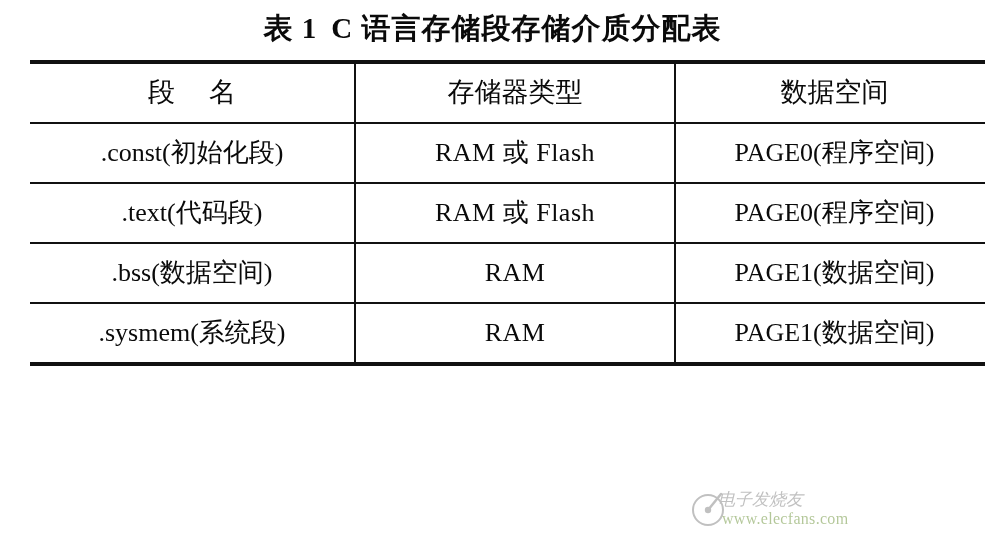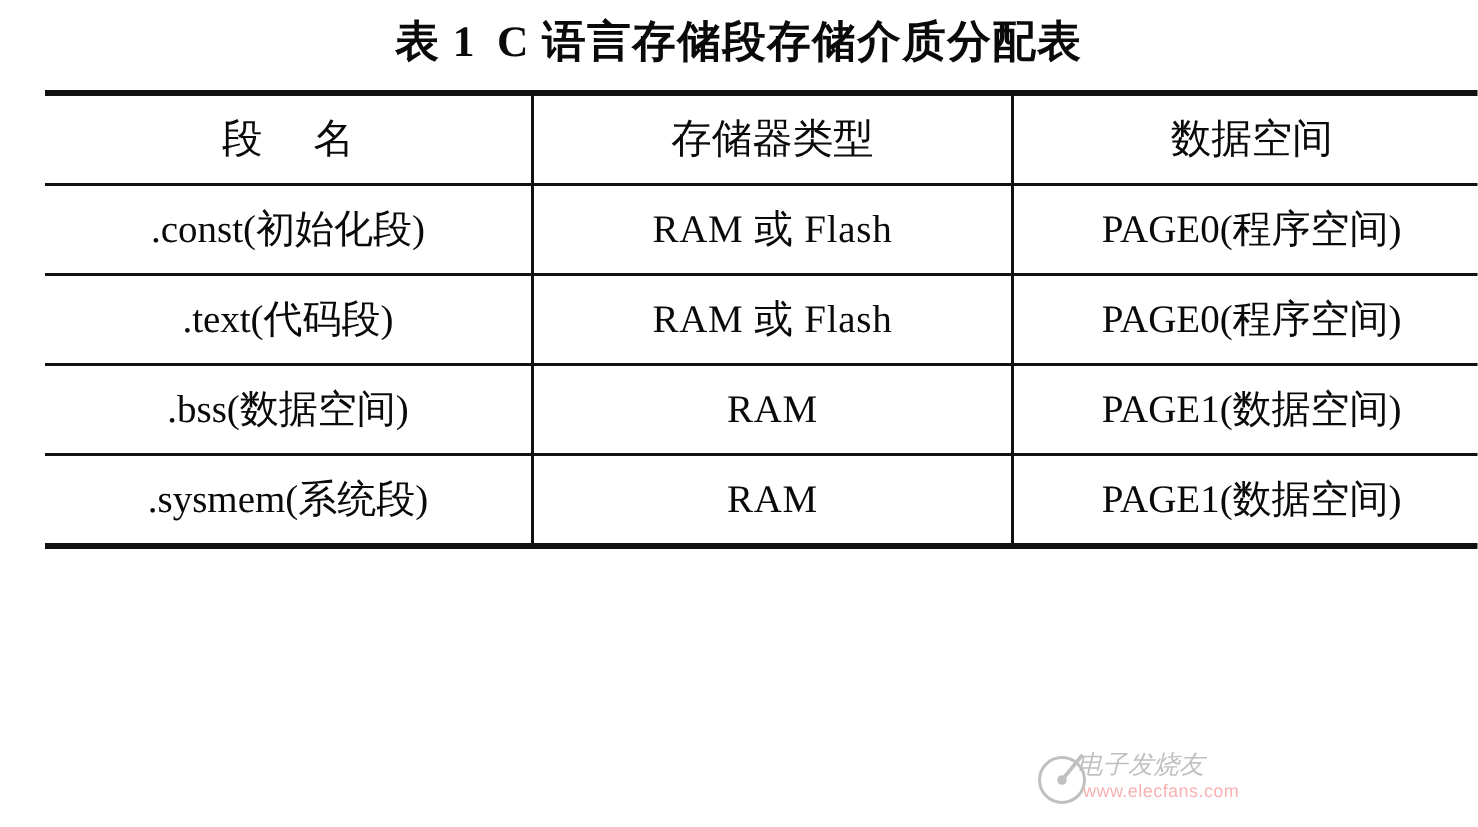--- a/index.html
+++ b/index.html
@@ -103,21 +103,21 @@
   }
 
   .seg-name { font-size: 26px; }
   .mem-type { font-size: 26px; letter-spacing: 0.5px; }
   .space-cell { font-size: 26px; }
 
   
   .watermark {
     position: absolute;
     right: 6px;
-    bottom: 7px;
+    bottom: 17px;
     width: 150px;
     height: 62px;
     opacity: 0.42;
     pointer-events: none;
     user-select: none;
   }
   .wm-logo {
     position: absolute;
     left: 2px;
     top: 14px;
@@ -131,24 +131,24 @@
     font-size: 17px;
     color: #6b6b6b;
     font-style: italic;
     font-family: "Liberation Serif", "DejaVu Serif", serif;
     white-space: nowrap;
   }
   .wm-url {
     position: absolute;
     left: 34px;
     top: 38px;
-    font-size: 12px;
+    font-size: 16px;
     letter-spacing: 0.3px;
-    color: #ef4444;
-    font-family: Liberation Sans, sans-serif;
+    color: #4d7c0f;
+    font-family: Liberation Serif, serif;
     white-space: nowrap;
   }
 </style>
 </head>
 <body>
 
 <div class="page">
 
   <div class="table-caption">
     <span class="cap-num"><span>表</span>&nbsp;<span>1</span></span><span>C 语言存储段存储介质分配表</span>

